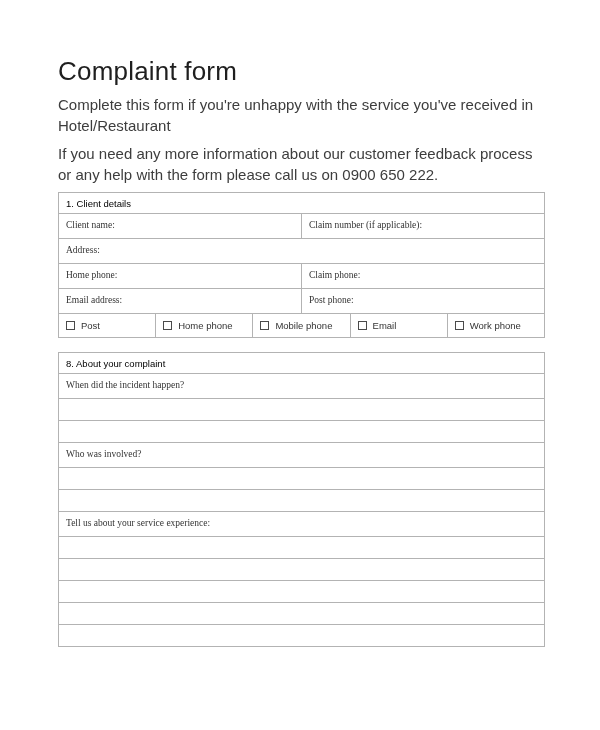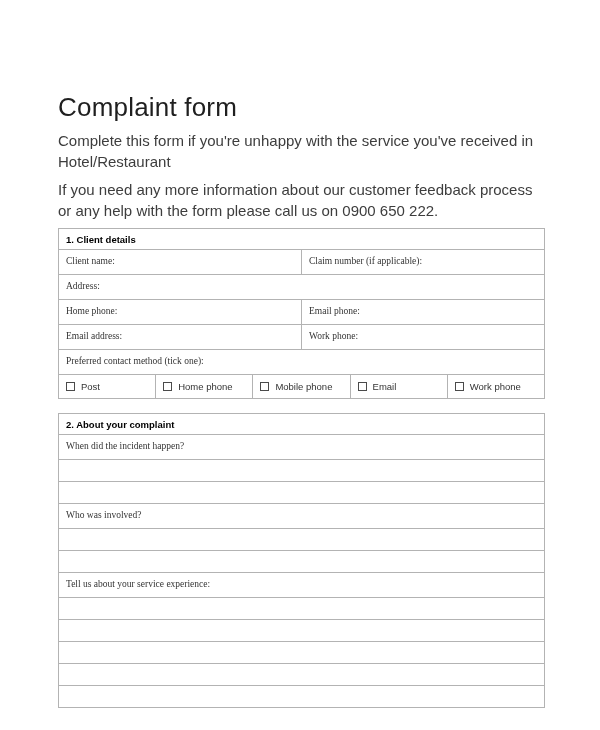--- a/index.html
+++ b/index.html
@@ -2,41 +2,41 @@
 <html><head>
 <meta charset="utf-8">
 <style>
   * { margin:0; padding:0; box-sizing:border-box; }
   html,body { background:#ffffff; }
   body {
     width:600px; height:730px; overflow:hidden;
     font-family:"Liberation Sans", sans-serif;
     color:#333333;
   }
-  .page { padding:56px 55px 0 58px;margin-top:36px; }
+  .page { padding:56px 55px 0 58px; }
 
   .title {
     font-size:26px; font-weight:400; color:#1f1f1f;
     letter-spacing:0.2px; margin-bottom:7px;
   }
   .intro {
     font-size:15px; line-height:1.4; color:#3d3d3d;
     margin-bottom:7px; max-width:487px;
   }
 
   table.form-table {
     width:100%; border-collapse:collapse; table-layout:fixed;
     font-size:9.5px; color:#333333;
   }
   table.form-table td {
     border:1px solid #b3b3b3; padding:6px 7px; vertical-align:top;
     background:#ffffff;
   }
   tr.header-row td {
-    font-weight:bold; color:#000000; padding:5px 7px 4px 7px;
+    font-weight:normal; color:#000000; padding:5px 7px 4px 7px;
   }
   tr.field-row td { height:25px;font-family:Liberation Serif, serif; }
   tr.empty-row td { height:22px; }
 
   .gap { height:14px; }
 
   .cb {
     display:inline-block; width:9px; height:9px;
     border:1px solid #4a4a4a; background:#ffffff;
     vertical-align:-1px; margin-right:6px;
@@ -81,34 +81,29 @@
     <tr class="field-row">
       <td colspan="10">
         <span>Address:</span>
       </td>
     </tr>
     <tr class="field-row">
       <td colspan="5">
         <span>Home phone:</span>
       </td>
       <td colspan="5">
-        <span>Email phone:</span>
+        <span>Claim phone:</span>
       </td>
     </tr>
     <tr class="field-row">
       <td colspan="5">
         <span>Email address:</span>
       </td>
       <td colspan="5">
-        <span>Work phone:</span>
-      </td>
-    </tr>
-    <tr class="field-row">
-      <td colspan="10">
-        <span>Preferred contact method (tick one):</span>
+        <span>Post phone:</span>
       </td>
     </tr>
     <tr>
       <td colspan="2">
         <span class="cb"></span><span class="cb-label">Post</span>
       </td>
       <td colspan="2">
         <span class="cb"></span><span class="cb-label">Home phone</span>
       </td>
       <td colspan="2">
@@ -122,21 +117,21 @@
       </td>
     </tr>
   </tbody>
     </table>
 
   <div class="gap"></div>
 
   <table class="form-table">
     <tbody>
         <tr class="header-row">
-      <td>2. About your complaint</td>
+      <td>8. About your complaint</td>
     </tr>
     <tr class="field-row">
       <td>
         <span>When did the incident happen?</span>
       </td>
     </tr>
     <tr class="empty-row">
       <td></td>
     </tr>
     <tr class="empty-row">

